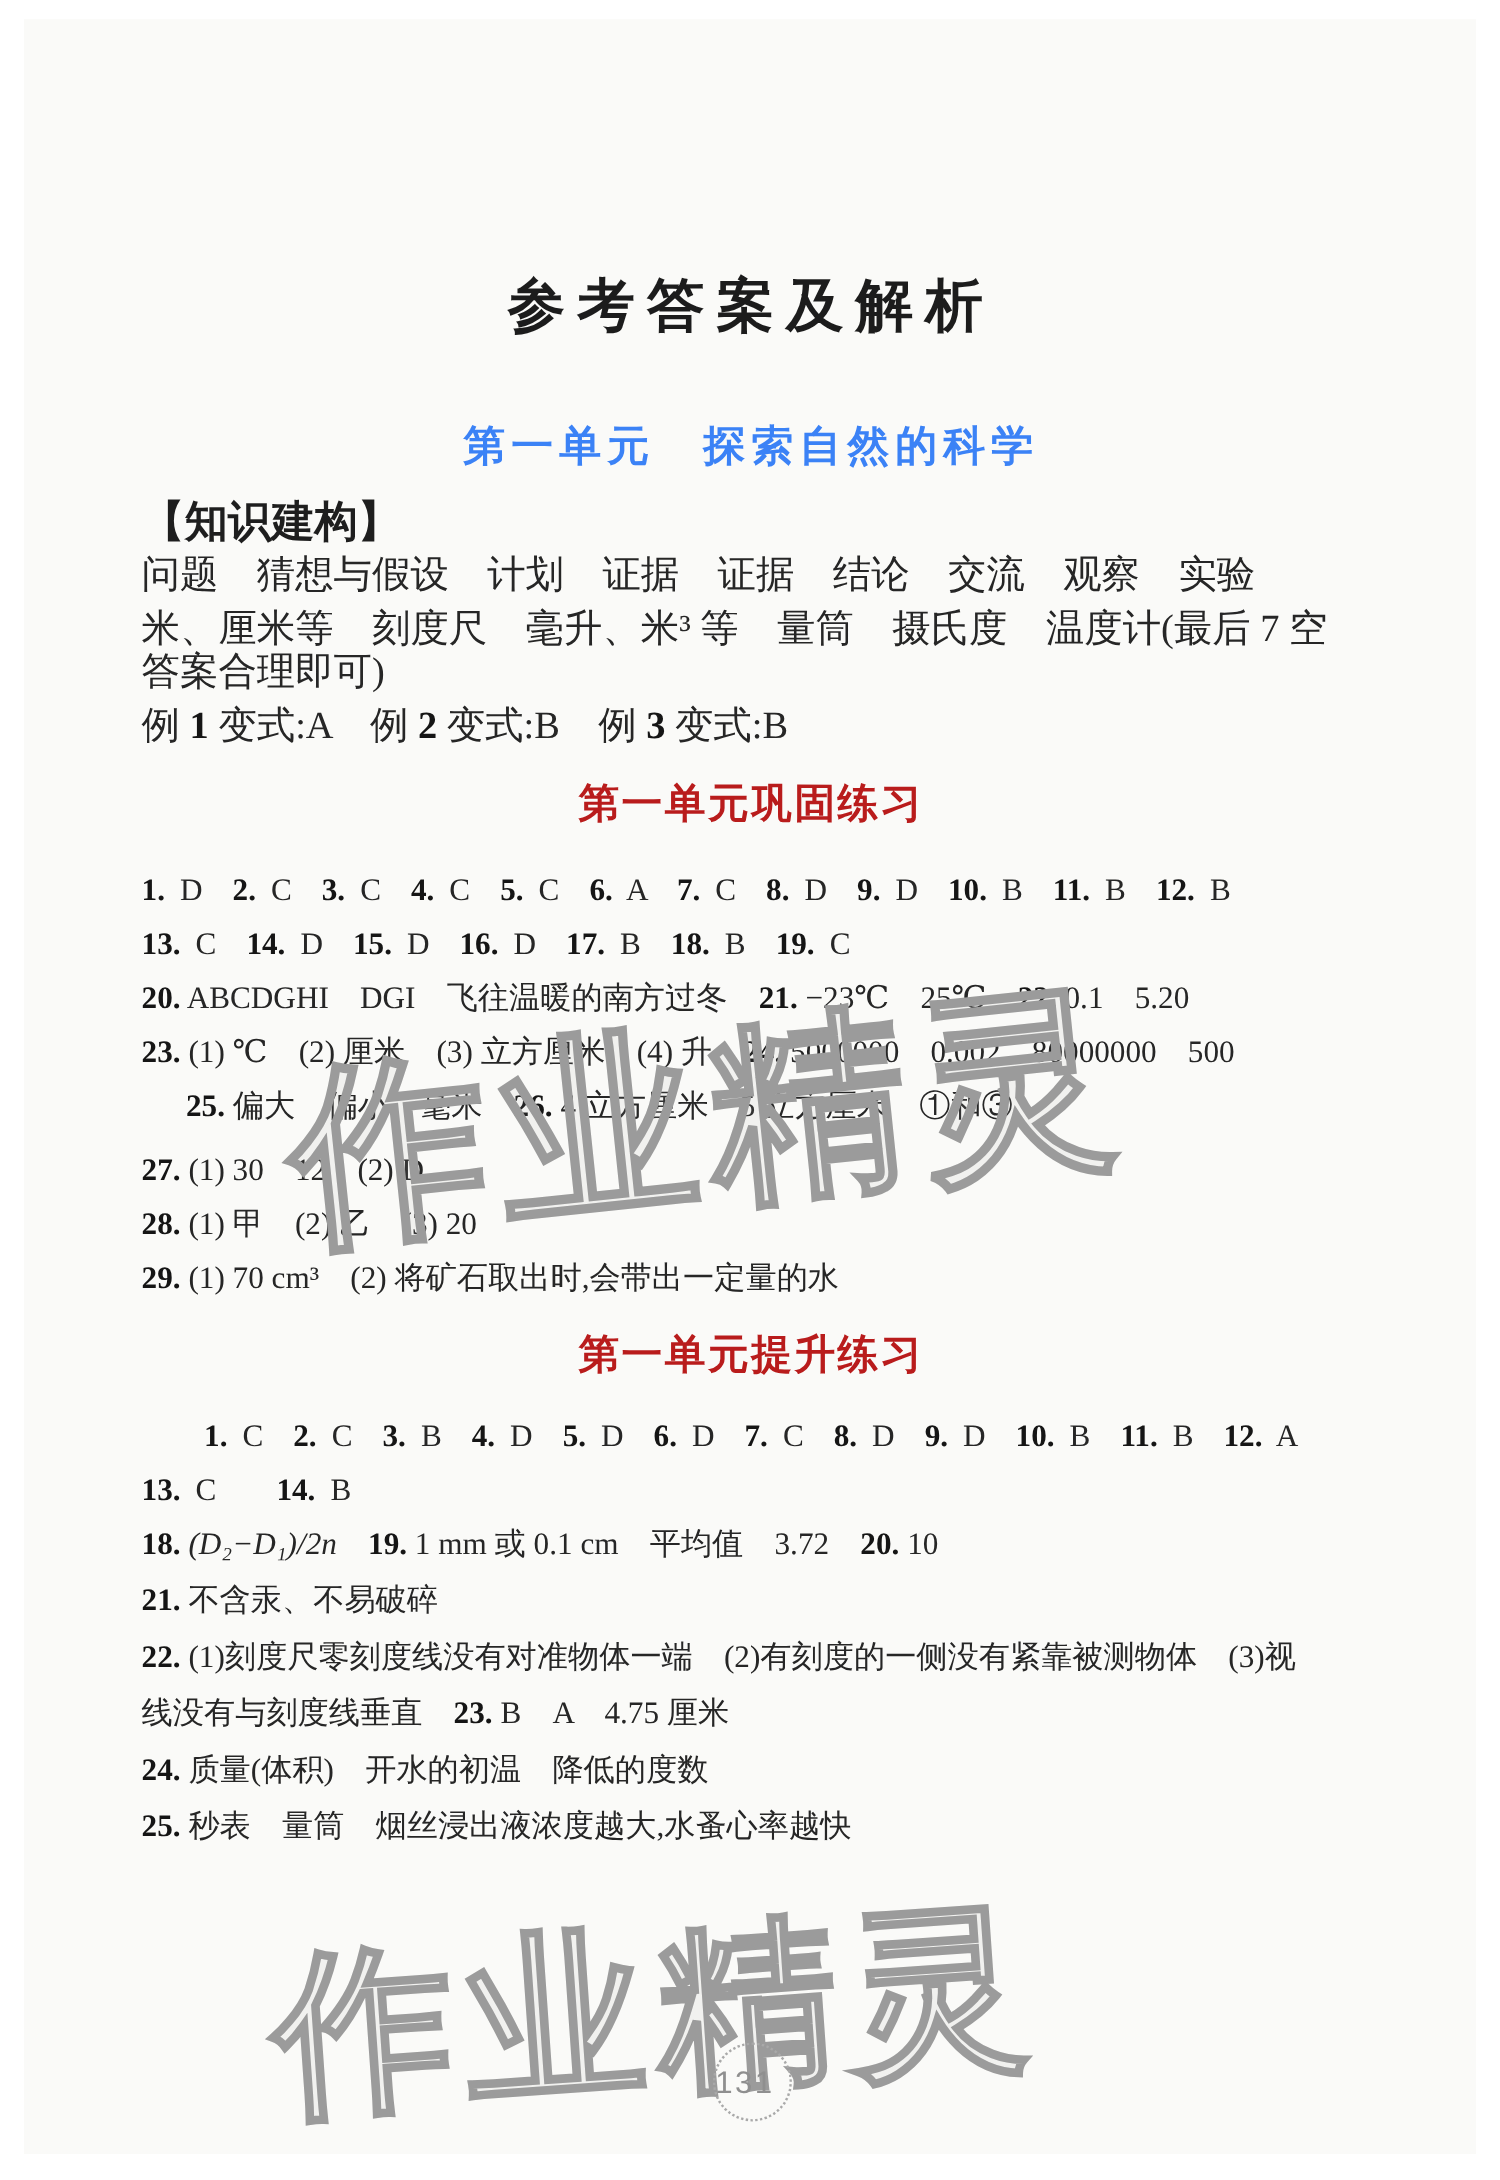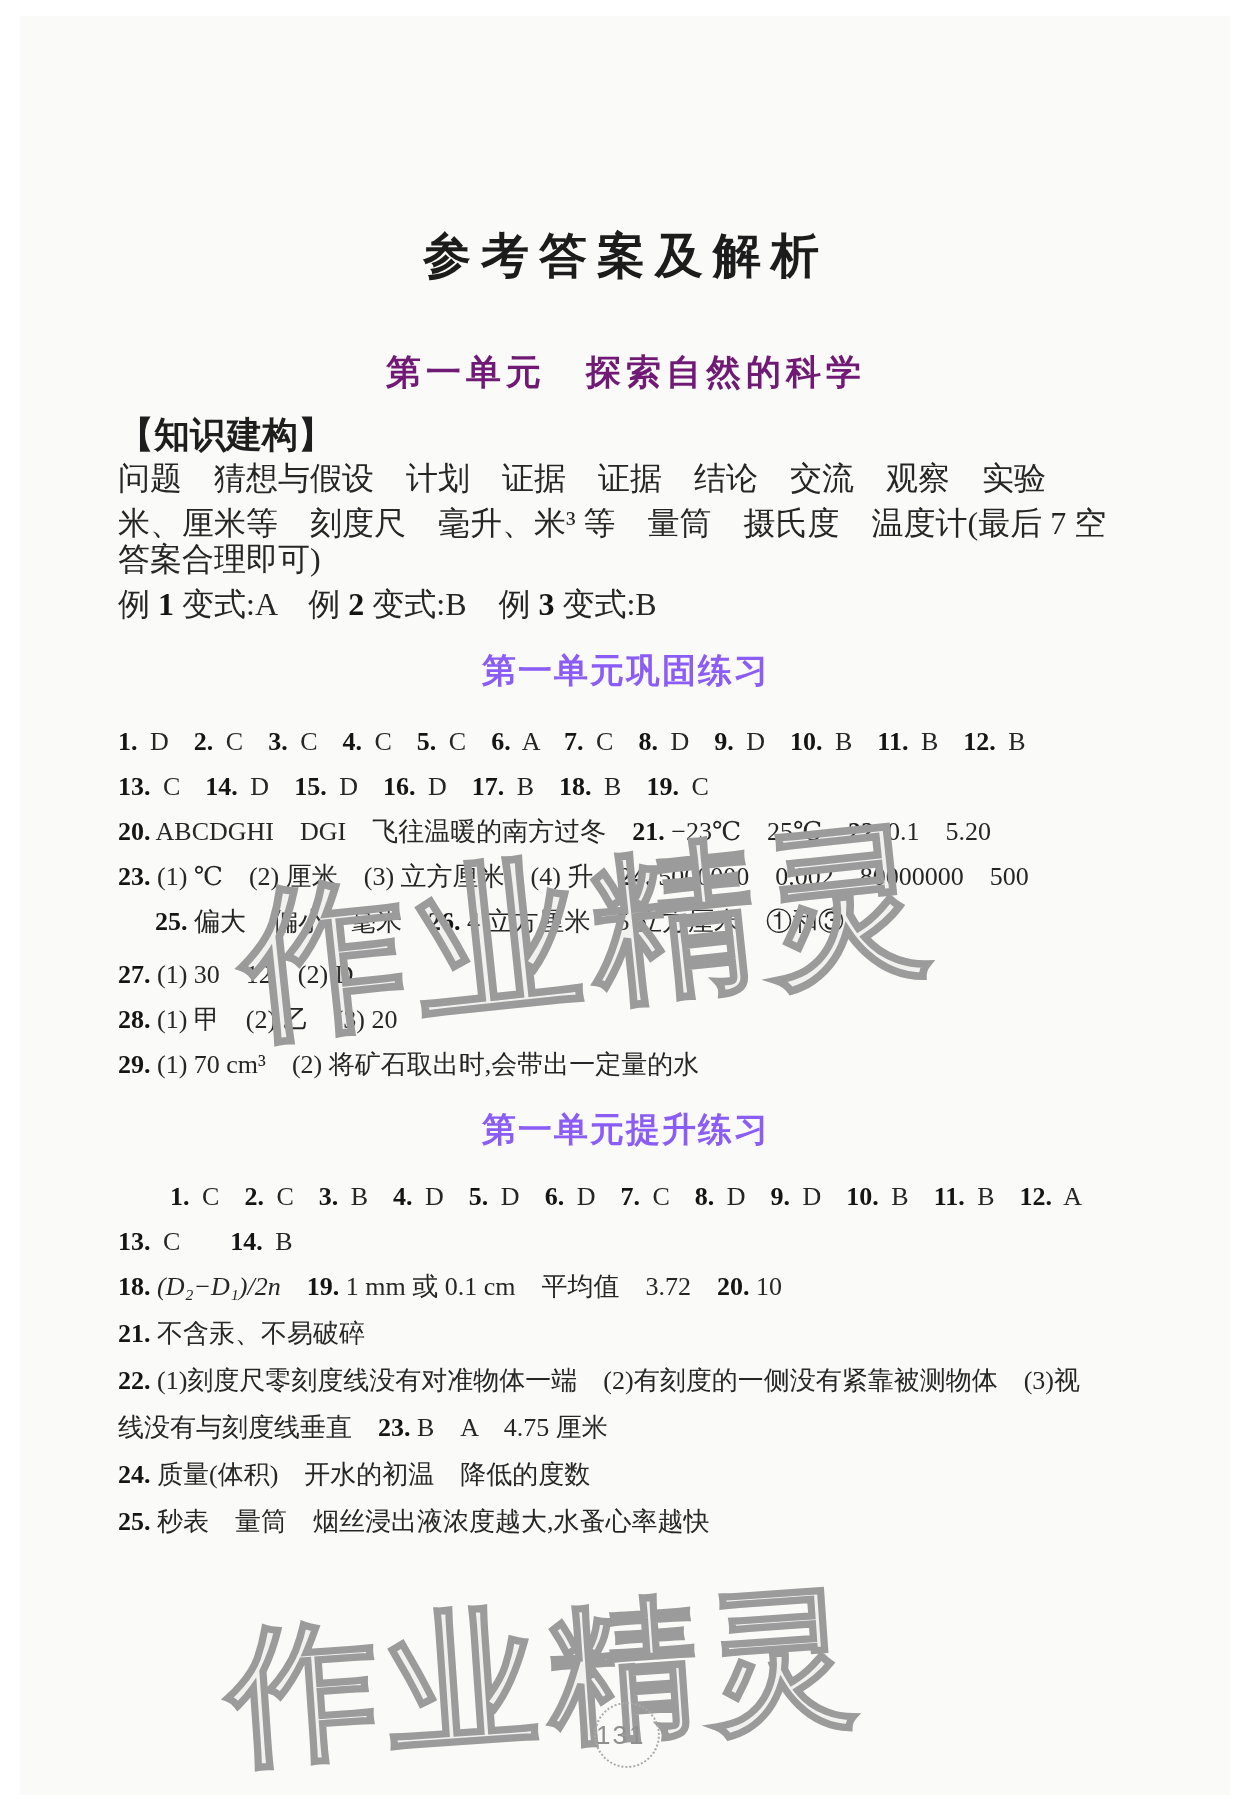--- a/index.html
+++ b/index.html
@@ -19,38 +19,38 @@
   }
   h1.doc-title{
     font-family:"Liberation Serif","DejaVu Serif",serif;
     font-size:48px;font-weight:700;letter-spacing:10px;
     text-align:center;color:#1c1c1c;
     margin:228px 0 0 0;line-height:56px;
   }
   h2.unit-heading{
     font-family:"Liberation Sans","DejaVu Sans",sans-serif;
     font-size:35px;font-weight:700;letter-spacing:5px;
-    text-align:center;color:#701a75;
+    text-align:center;color:#3b82f6;
     margin:70px 0 0 0;line-height:36px;
   }
   .label{
     font-family:"Liberation Sans","DejaVu Sans",sans-serif;
     font-size:36px;font-weight:700;color:#1e1e1e;
     line-height:36px;margin-top:27px;
   }
   .label.mt9{margin-top:9px;}
   .line{
     font-size:32px;line-height:36px;margin-top:7px;color:#262626;
     white-space:pre-wrap;
   }
   .line.mt9{margin-top:9px;}
   h3.sec-heading{
     font-family:"Liberation Sans","DejaVu Sans",sans-serif;
     font-size:34px;font-weight:700;letter-spacing:2px;
-    text-align:center;color:#8b5cf6;
+    text-align:center;color:#b91c1c;
     margin:30px 0 0 0;line-height:36px;
   }
   h3.sec-heading.mt24{margin-top:24px;}
   .row{
     font-size:26px;line-height:45px;color:#262626;
     white-space:pre-wrap;margin-top:0;
   }
   .row.first{margin-top:31px;}
   .row.first2{margin-top:27px;text-align:center;}
   .row.choice{word-spacing:6px;}

